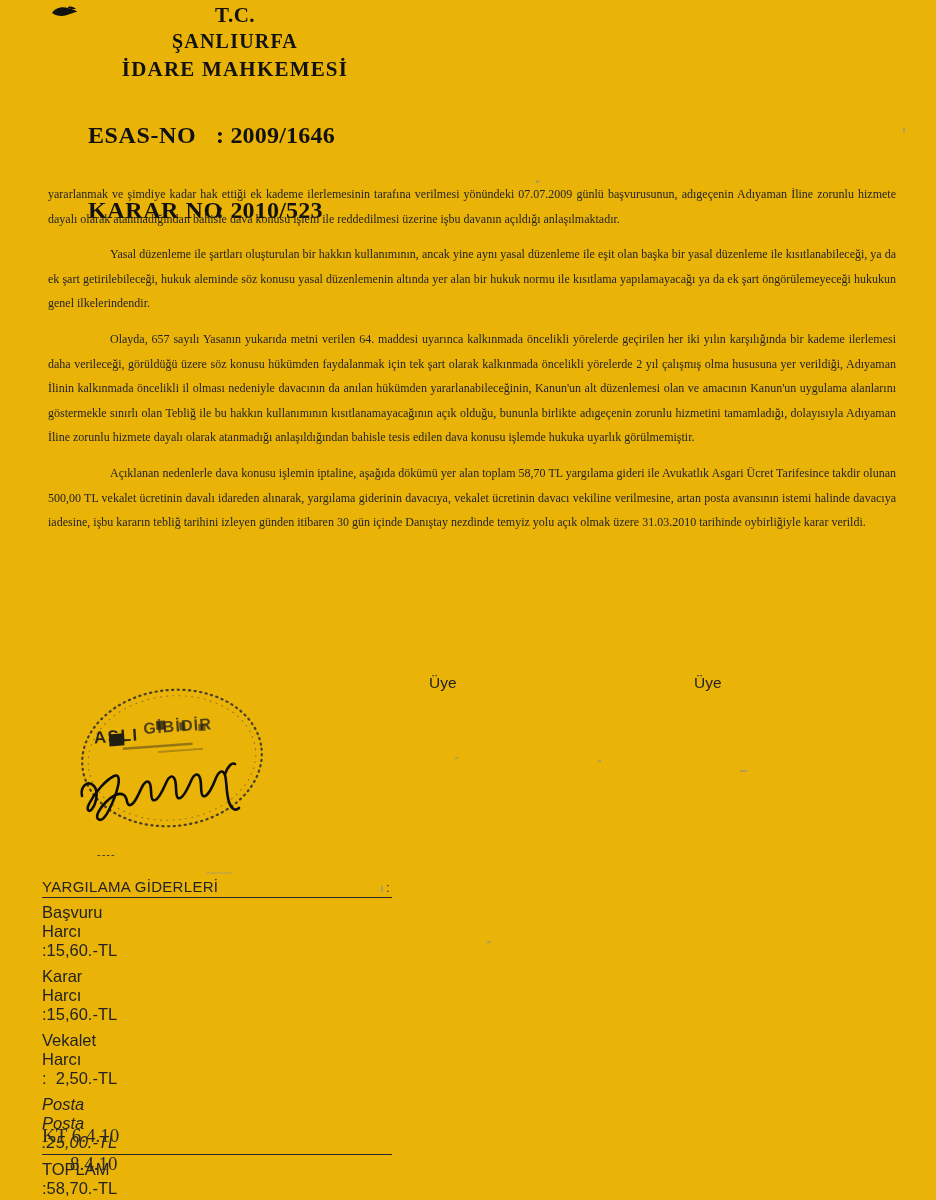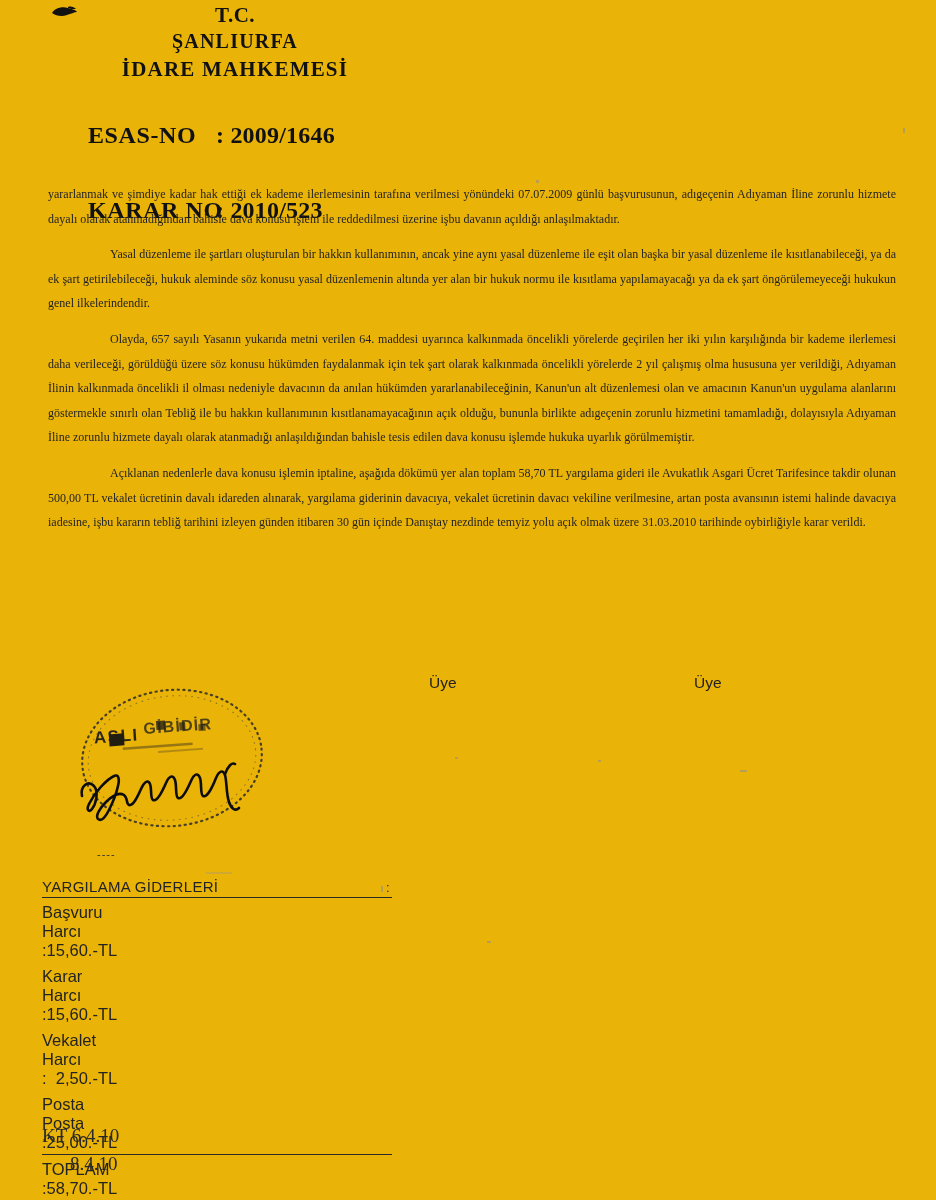--- a/index.html
+++ b/index.html
@@ -141,21 +141,21 @@
   .costs .c-title { font-size: 15px; }
   .costs .c-title-colon { font-size: 13px; padding-right: 2px; }
 
   .costs .c-row {
     display: flex;
     align-items: baseline;
     padding-top: 5px;
     padding-bottom: 2px;
     flex-direction: column;
   }
-  .costs .c-row.underline { border-bottom: 1.4px solid #2a2a2a; }
+  .costs .c-row.underline { border-bottom: 1.4px solid #2a2a2a; font-style: italic; }
   .costs .c-name { width: 122px; }
   .costs .c-kind { width: 105px; }
   .costs .c-amt  { flex: 1; text-align: left; white-space: pre; }
 
   .costs .c-total {
     display: flex;
     align-items: flex-start;
     padding-top: 5px;
     flex-direction: column;
   }

